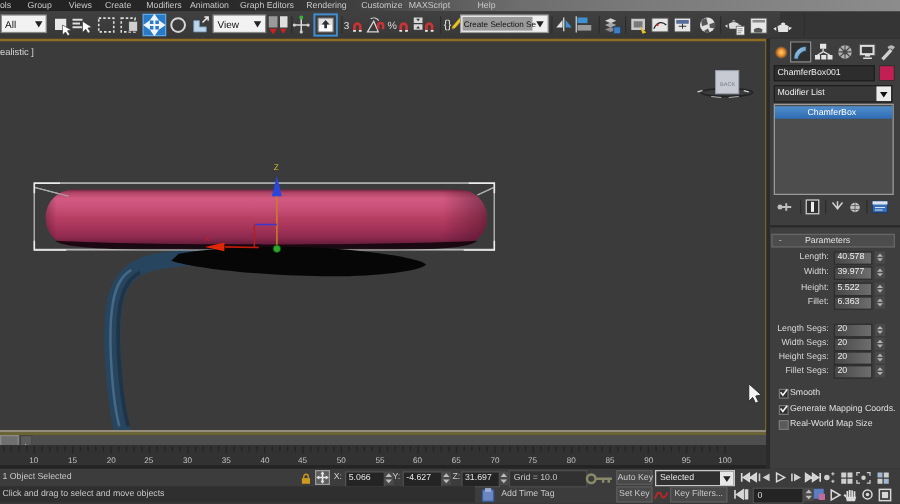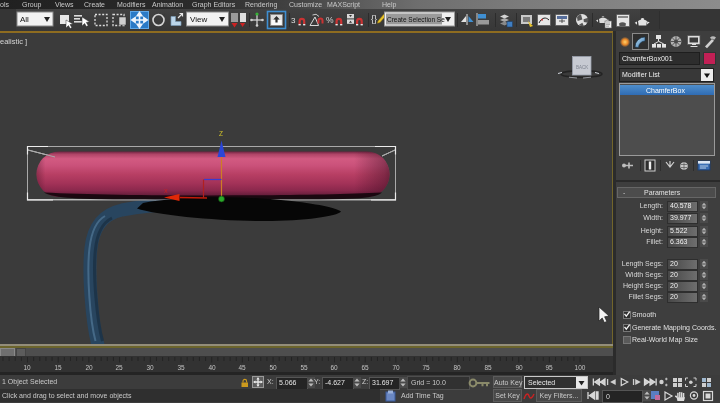--- a/index.html
+++ b/index.html
@@ -18,21 +18,21 @@
   <span class="abs t7" style="left:84px;top:0px;line-height:9px;">Create</span>
   <span class="abs t7" style="left:117px;top:0px;line-height:9px;">Modifiers</span>
   <span class="abs t7" style="left:152px;top:0px;line-height:9px;">Animation</span>
   <span class="abs t7" style="left:192px;top:0px;line-height:9px;">Graph Editors</span>
   <span class="abs t7" style="left:245px;top:0px;line-height:9px;">Rendering</span>
   <span class="abs t7" style="left:289px;top:0px;line-height:9px;">Customize</span>
   <span class="abs t7" style="left:327px;top:0px;line-height:9px;">MAXScript</span>
   <span class="abs t7" style="left:382px;top:0px;line-height:9px;">Help</span>
 </div>
 
-<div class="abs" style="left:16px;top:9px;width:624px;height:22px;
+<div class="abs" style="left:0;top:9px;width:624px;height:22px;
   background:linear-gradient(#414141,#373737);">
 <svg class="abs" style="left:0;top:0;" width="720" height="22" xmlns="http://www.w3.org/2000/svg">
 
   <rect x="1" y="3" width="36" height="14" fill="#f2f2f2" stroke="#888" stroke-width="1"></rect>
   <text x="4" y="13" font-size="8" fill="#111">All</text>
   <path d="M28 8 l6 0 l-3 5 z" fill="#222"></path>
 
   <rect x="44" y="6" width="9" height="9" fill="#e8e8e8"></rect>
   <path d="M50 11 l0 8 l2.4 -2.4 l1.8 3 l1.6 -1 l-1.8 -3 l3 -0.6 z" fill="#fff" stroke="#333" stroke-width="0.5"></path>
 

